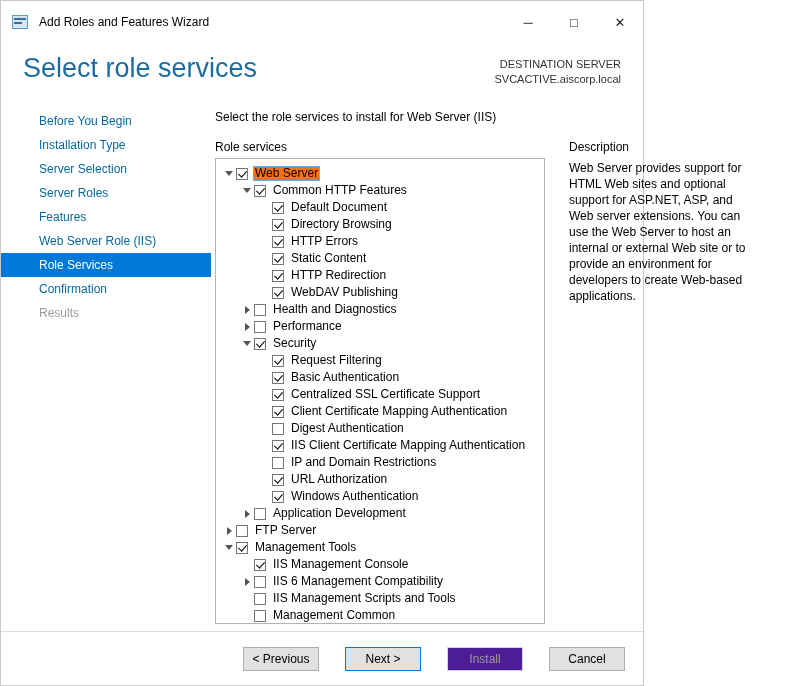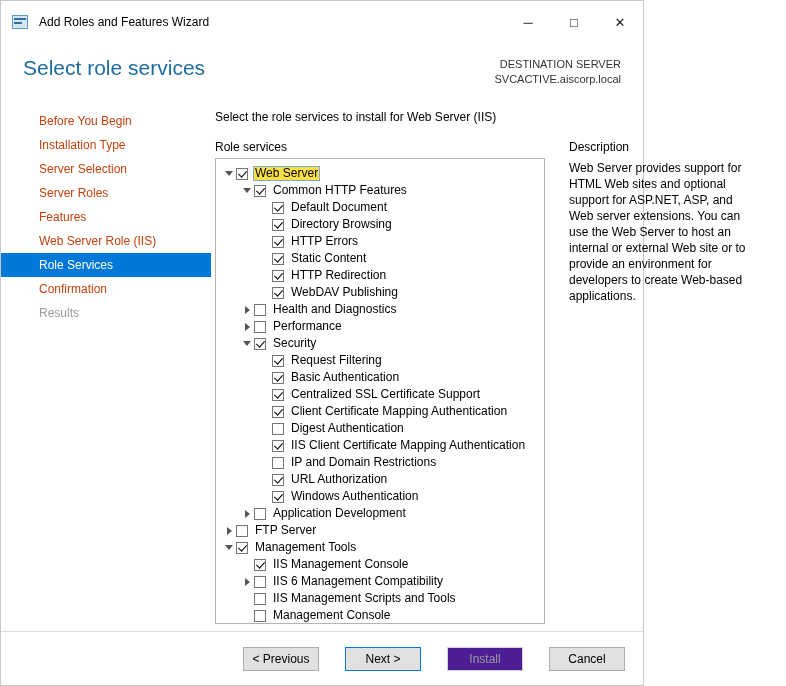--- a/index.html
+++ b/index.html
@@ -86,21 +86,21 @@
   .header {
     height: 56px;
     display: flex;
     align-items: flex-start;
     justify-content: space-between;
     padding: 12px 22px 0 22px;
     box-sizing: border-box;
     flex: 0 0 auto;
   }
   .page-title {
-    font-size: 21px;
+    font-size: 27px;
     color: #1c6ca1;
     font-weight: normal;
     line-height: 26px;
   }
   .dest {
     text-align: right;
     font-size: 11px;
     color: #333333;
     line-height: 15px;
     padding-top: 2px;
@@ -116,21 +116,21 @@
     width: 210px;
     flex: 0 0 auto;
     padding-top: 10px;
     box-sizing: border-box;
   }
   .nav-item {
     height: 24px;
     line-height: 24px;
     padding-left: 38px;
     font-size: 12px;
-    color: #c2410c;
+    color: #0369a1;
     cursor: default;
     box-sizing: border-box;
   }
   .nav-item.selected {
     background: #0078d7;
     color: #ffffff;
   }
   .nav-item.disabled {
     color: #9a9a9a;
   }
@@ -231,21 +231,21 @@
     border-width: 0 1.6px 1.6px 0;
     transform: rotate(42deg);
   }
   .node-label {
     font-size: 12px;
     color: #000;
     padding: 0 2px;
     line-height: 15px;
   }
   .node.selected .node-label {
-    background: #fde047;
+    background: #f97316;
     border: 1px solid #7aa9d0;
     padding: 0 1px;
     line-height: 13px;
   }
   .desc-title {
     font-size: 12px;
     margin-bottom: 6px;
   }
   .desc-text {
     font-size: 12px;
@@ -467,21 +467,21 @@
                   <span class="node-label">IIS 6 Management Compatibility</span>
                 </div>
                 <div class="node indent-2">
                   <span class="exp none"></span>
                   <span class="cb"></span>
                   <span class="node-label">IIS Management Scripts and Tools</span>
                 </div>
                 <div class="node indent-2">
                   <span class="exp none"></span>
                   <span class="cb"></span>
-                  <span class="node-label">Management Console</span>
+                  <span class="node-label">Management Common</span>
                 </div>
               </div>
           </div>
         </div>
         <div class="col-right">
           <div class="desc-title">Description</div>
           <div class="desc-text">Web Server provides support for HTML Web sites and optional support for ASP.NET, ASP, and Web server extensions. You can use the Web Server to host an internal or external Web site or to provide an environment for developers to create Web-based applications.</div>
         </div>
       </div>
     </div>

